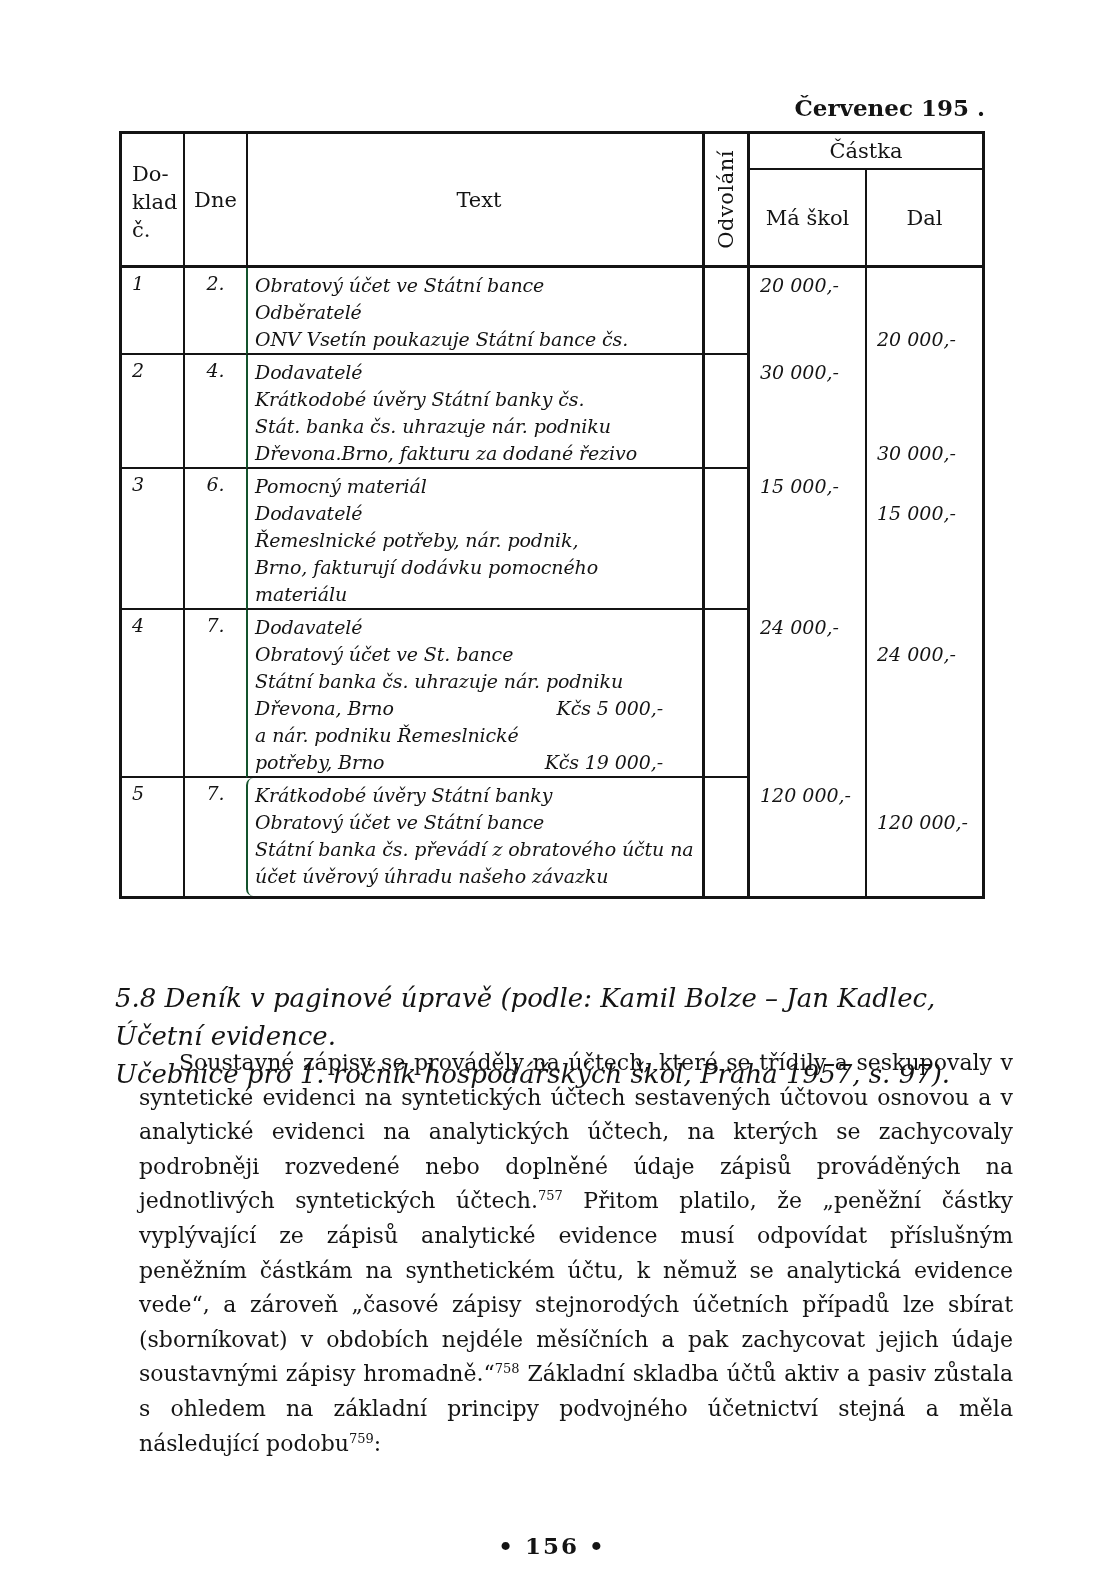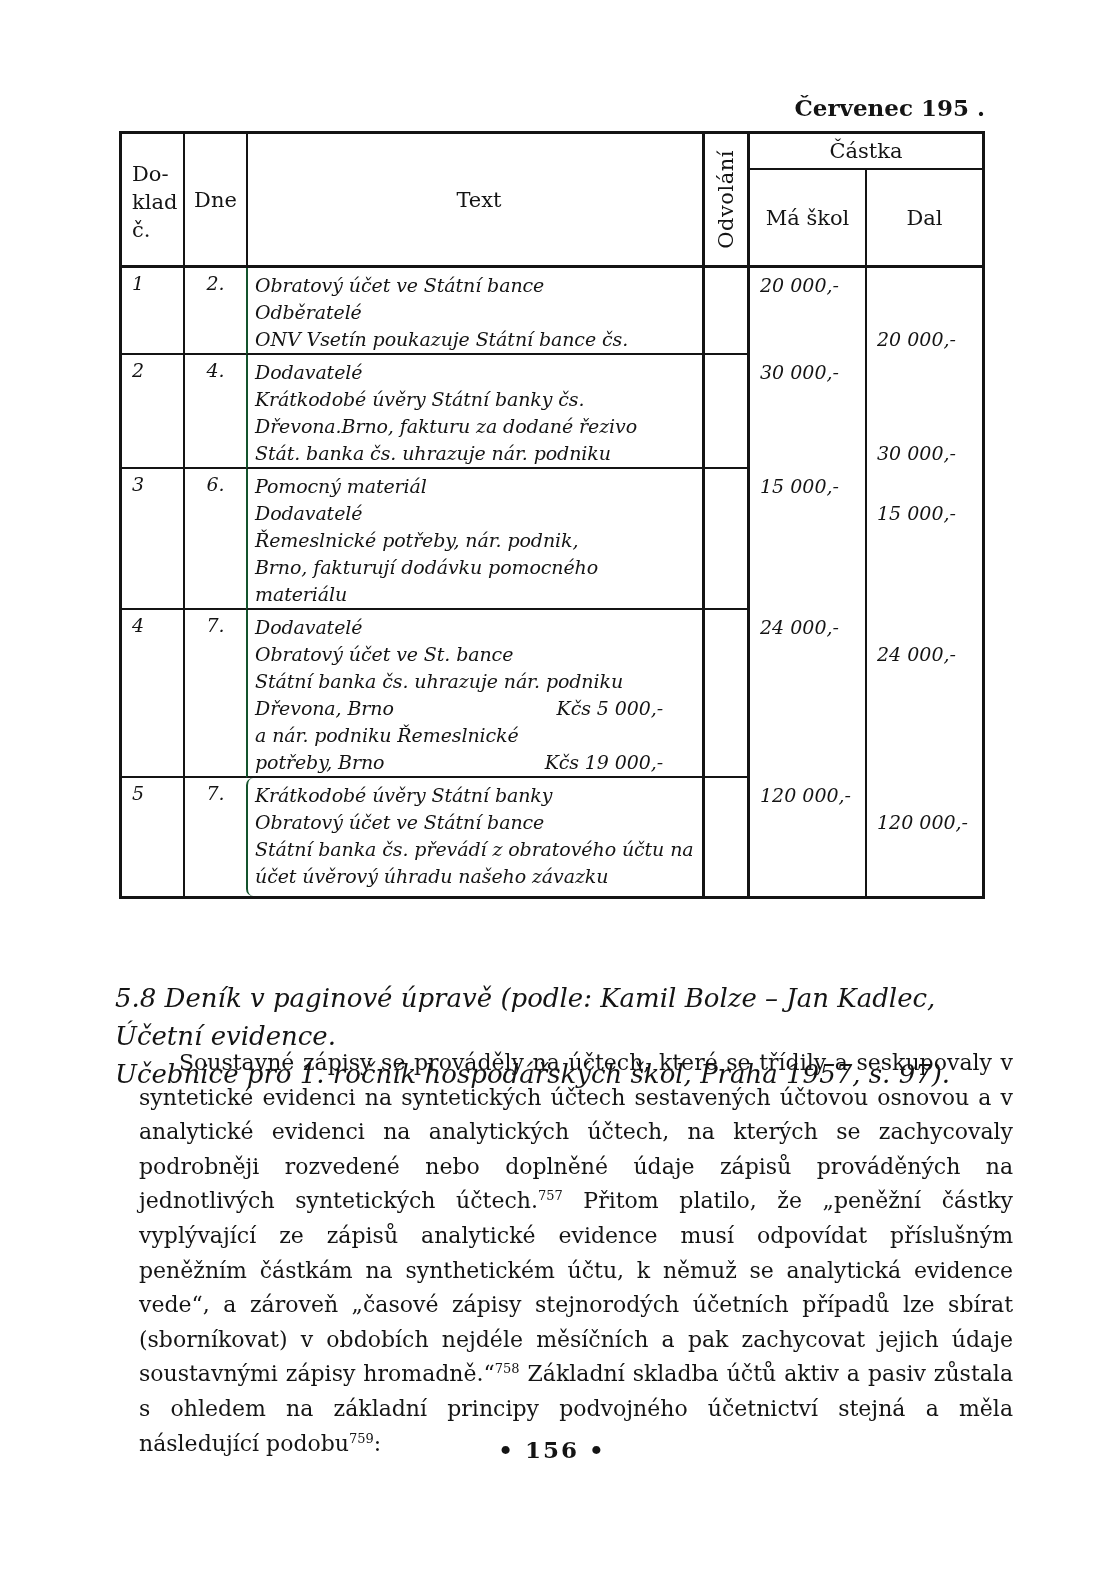--- a/index.html
+++ b/index.html
@@ -57,21 +57,21 @@
   .caption{
     position:absolute;left:115px;top:979px;width:885px;
     font-style:italic;font-size:26px;line-height:38px;white-space:pre-line;
   }
   .para{
     position:absolute;left:123px;top:1030px;width:874px;margin:16px;
     font-size:22px;line-height:34.6px;text-align:justify;text-indent:40px;
   }
   .para sup{font-size:13px;line-height:0;vertical-align:super;}
   .pageno{
-    position:absolute;left:0;top:1436px;width:1104px;text-align:center;
+    position:absolute;left:0;top:1532px;width:1104px;text-align:center;
     font-weight:bold;font-size:23px;letter-spacing:2px;
   }
 </style>
 </head>
 <body>
 
 <div class="page">
 
   <div class="title">Červenec 195 .</div>
 
@@ -105,22 +105,22 @@
           <div class="cell c-dal">
             <div class="amt" style="margin-top: 58px;">20 000,-</div>
           </div>
         </div>
         <div class="row divided">
           <div class="cell c-doklad bb">2</div>
           <div class="cell c-dne bb">4.</div>
           <div class="cell c-text bb">
             <div class="line">Dodavatelé</div>
             <div class="line">Krátkodobé úvěry Státní banky čs.</div>
+            <div class="line">Stát. banka čs. uhrazuje nár. podniku</div>
             <div class="line">Dřevona.Brno, fakturu za dodané řezivo</div>
-            <div class="line">Stát. banka čs. uhrazuje nár. podniku</div>
           </div>
           <div class="cell c-odv bb"></div>
           <div class="cell c-madati">
             <div class="amt" style="margin-top: 4px;">30 000,-</div>
           </div>
           <div class="cell c-dal">
             <div class="amt" style="margin-top: 85px;">30 000,-</div>
           </div>
         </div>
         <div class="row divided">

